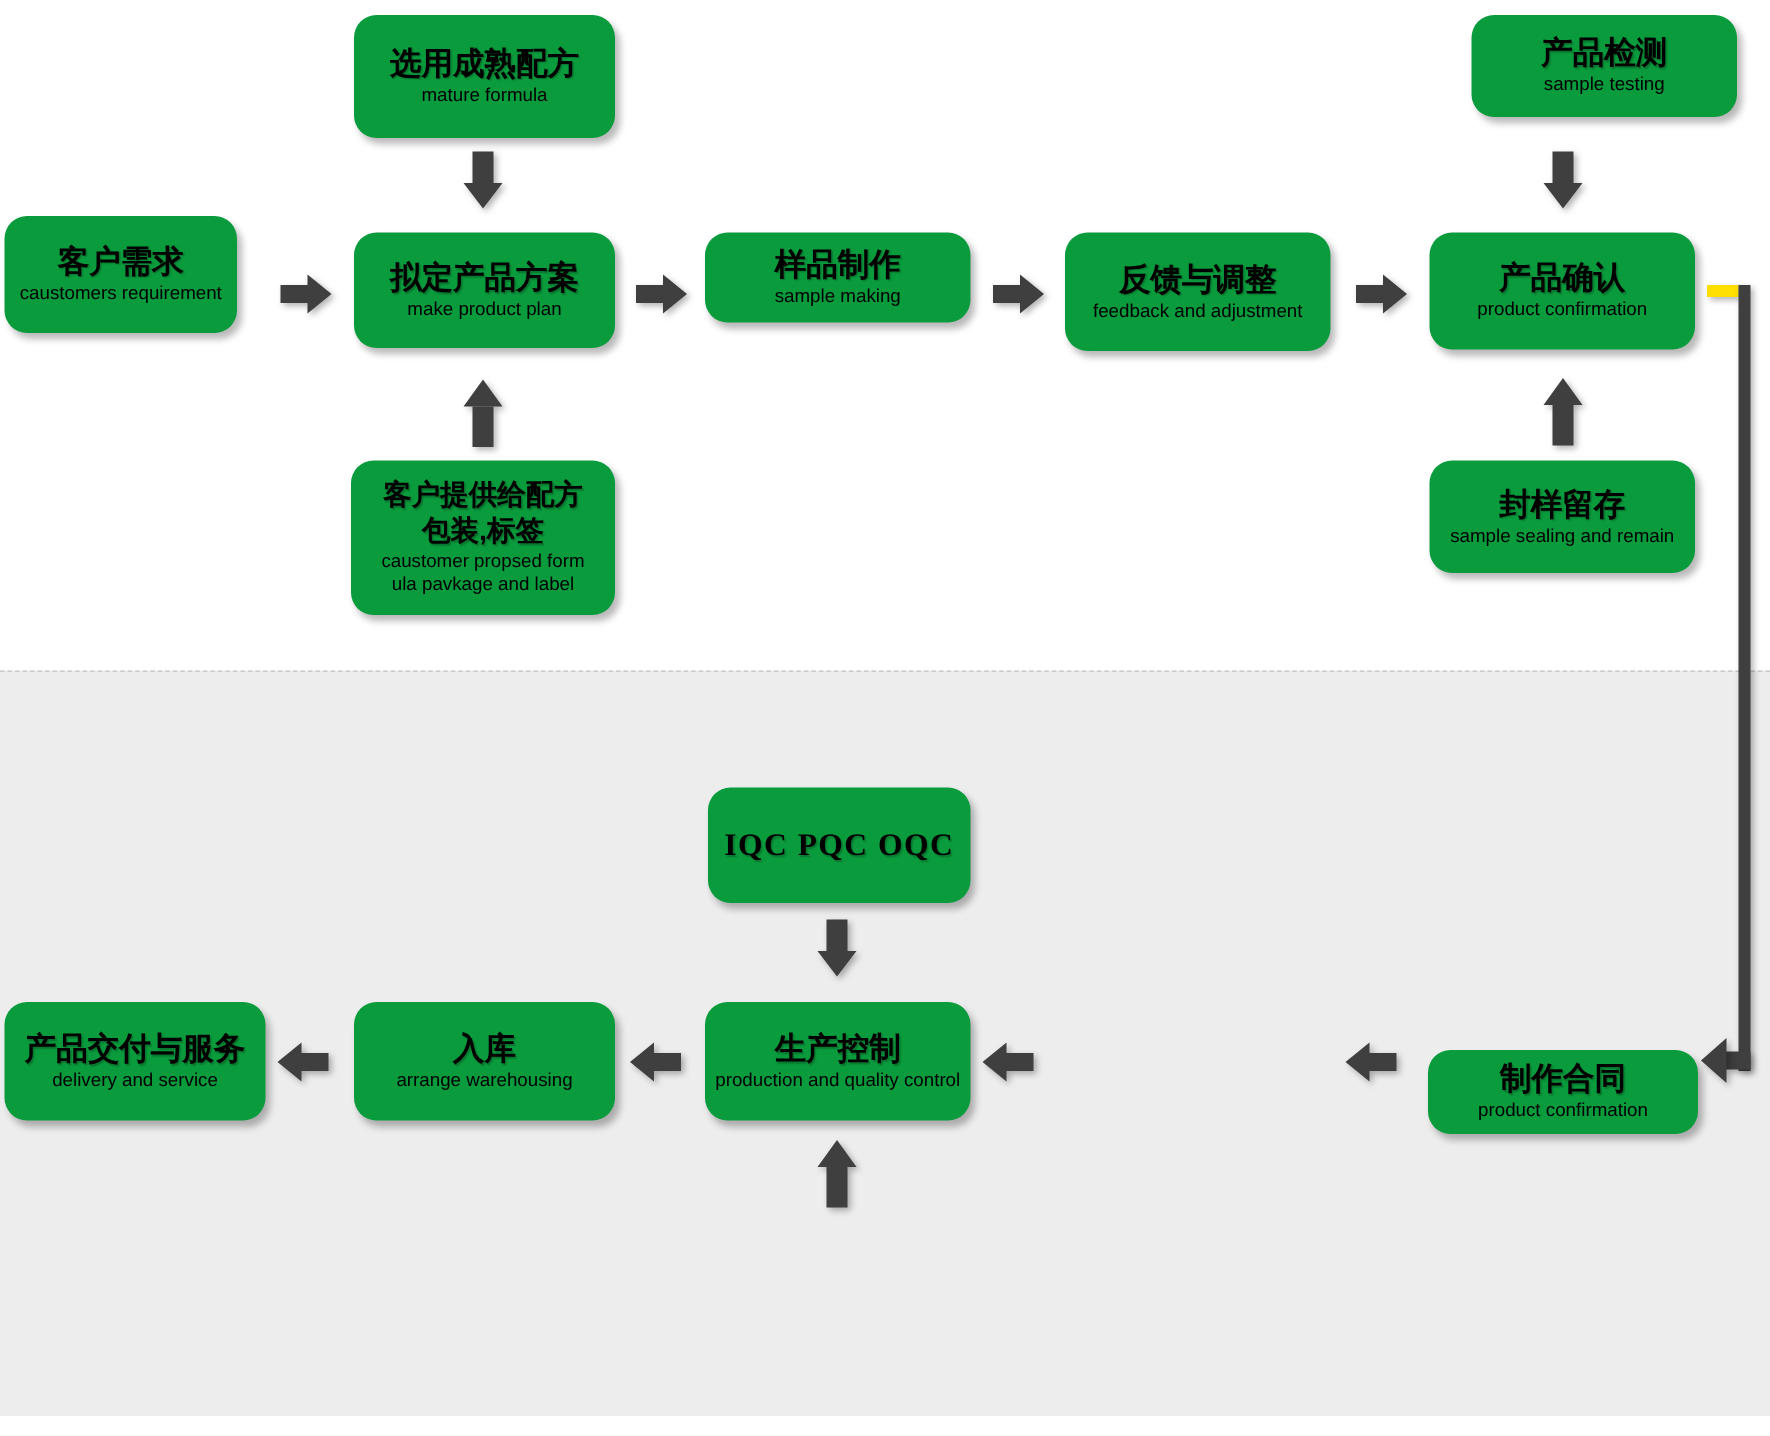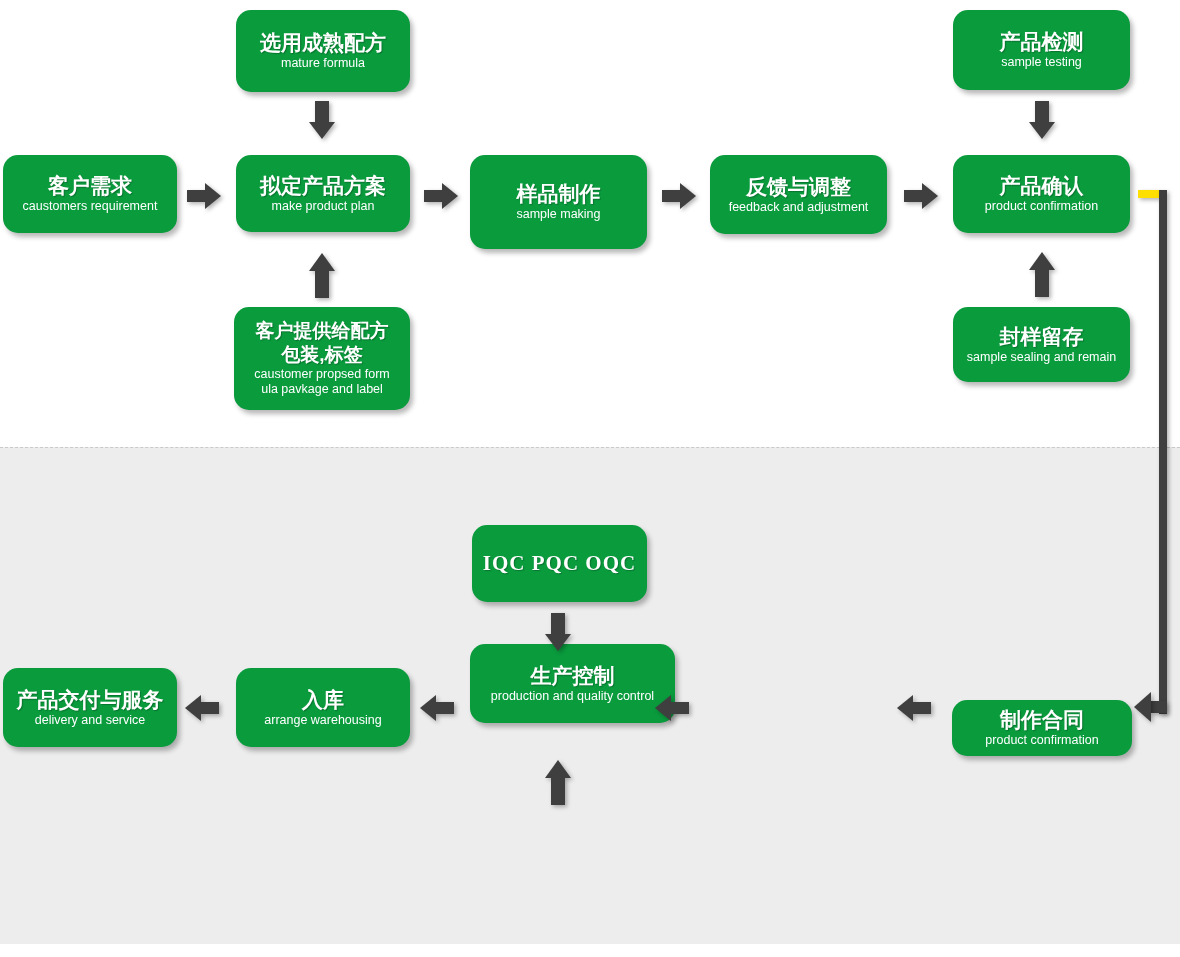--- a/index.html
+++ b/index.html
@@ -31,21 +31,21 @@
   .node{
     position:absolute;
     background:var(--box-green,#0a9b3d);
     border-radius:15px;
     box-shadow:3px 4px 5px rgba(0,0,0,0.28);
     display:flex;
     flex-direction:column;
     align-items:center;
     justify-content:center;
     text-align:center;
-    color:#ffffff;
+    color:#000000;
     padding:4px 6px;
   }
   .node .zh{
     font-size:21px;
     font-weight:bold;
     line-height:1.25;
     text-shadow:1px 1px 1px rgba(0,0,0,0.25);
     white-space:nowrap;
   }
   .node .zh.small{font-size:19px;}
@@ -91,36 +91,36 @@
 
 <div class="canvas">
 
   <div class="section2"></div>
 
   <div class="node" style="left:236px;top:10px;width:174px;height:82px">
     <div class="zh">选用成熟配方</div>
     <div class="en">mature formula</div>
   </div>
 
-  <div class="node" style="left:953px;top:10px;width:177px;height:80px">
+  <div class="node" style="left:981px;top:10px;width:177px;height:68px">
     <div class="zh">产品检测</div>
     <div class="en">sample testing</div>
   </div>
 
-  <div class="node" style="left:3px;top:155px;width:174px;height:78px">
+  <div class="node" style="left:3px;top:144px;width:155px;height:78px">
     <div class="zh">客户需求</div>
     <div class="en">caustomers requirement</div>
   </div>
 
   <div class="node" style="left:236px;top:155px;width:174px;height:77px">
     <div class="zh">拟定产品方案</div>
     <div class="en">make product plan</div>
   </div>
 
-  <div class="node" style="left:470px;top:155px;width:177px;height:94px">
+  <div class="node" style="left:470px;top:155px;width:177px;height:60px">
     <div class="zh">样品制作</div>
     <div class="en">sample making</div>
   </div>
 
   <div class="node" style="left:710px;top:155px;width:177px;height:79px">
     <div class="zh">反馈与调整</div>
     <div class="en">feedback and adjustment</div>
   </div>
 
   <div class="node" style="left:953px;top:155px;width:177px;height:78px">
@@ -147,21 +147,21 @@
   <div class="node" style="left:3px;top:668px;width:174px;height:79px">
     <div class="zh">产品交付与服务</div>
     <div class="en">delivery and service</div>
   </div>
 
   <div class="node" style="left:236px;top:668px;width:174px;height:79px">
     <div class="zh">入库</div>
     <div class="en">arrange warehousing</div>
   </div>
 
-  <div class="node" style="left:470px;top:644px;width:205px;height:79px">
+  <div class="node" style="left:470px;top:668px;width:177px;height:79px">
     <div class="zh">生产控制</div>
     <div class="en">production and quality control</div>
   </div>
 
 
   <div class="node" style="left:952px;top:700px;width:180px;height:56px">
     <div class="zh">制作合同</div>
     <div class="en">product confirmation</div>
   </div>
 

